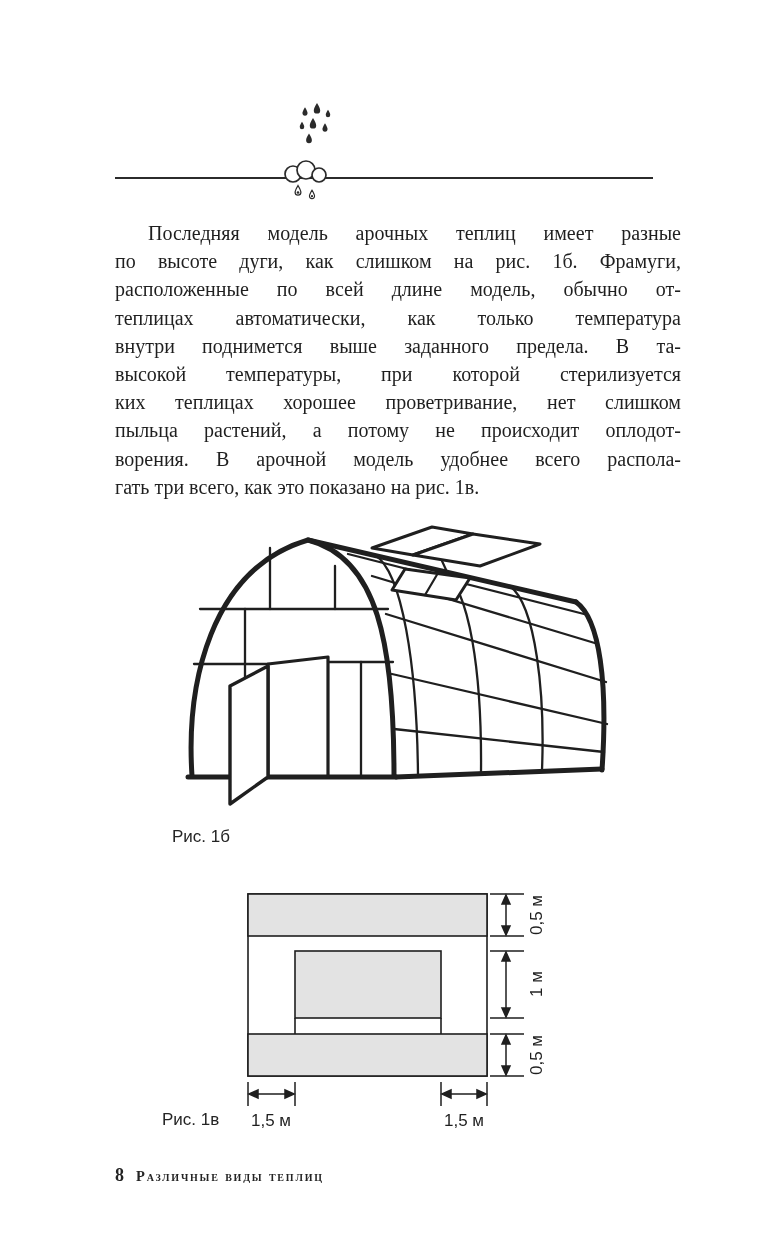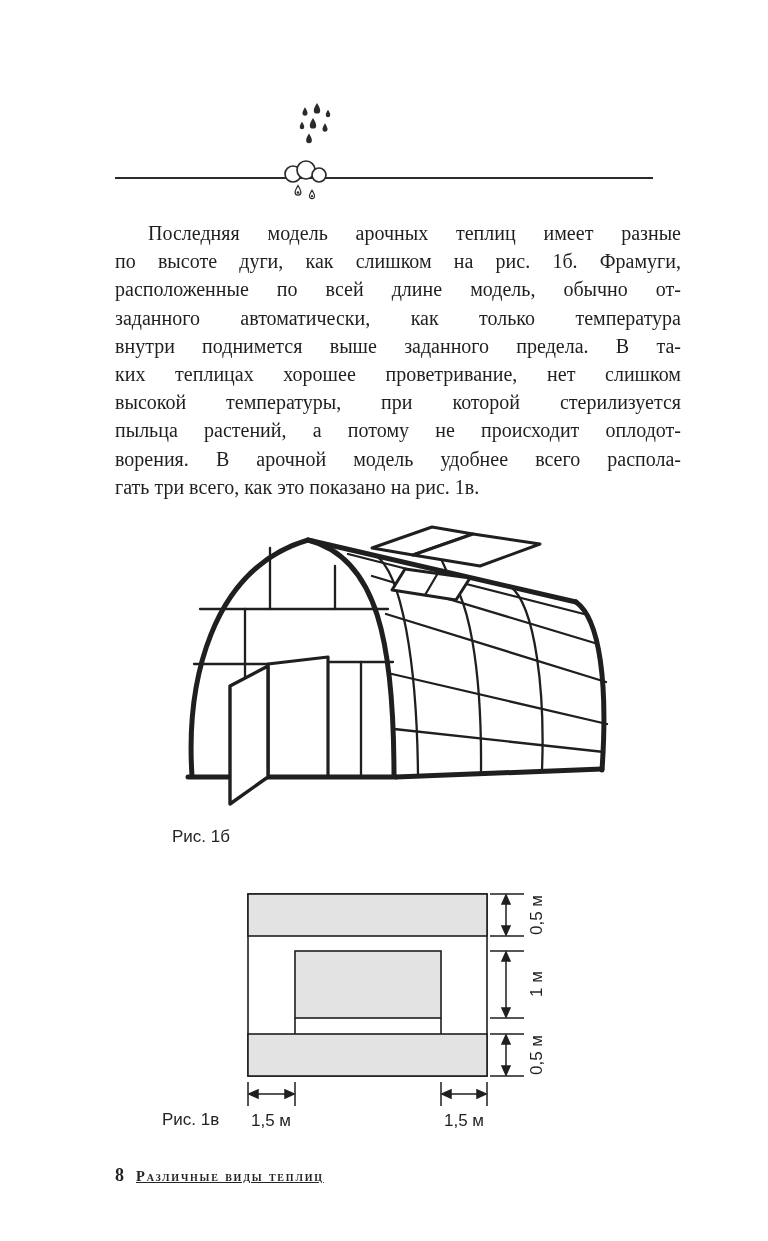--- a/index.html
+++ b/index.html
@@ -19,21 +19,21 @@
   
   .divider { left:115px; top:141px; width:538px; border-top:2.6px solid #2b2b2b; z-index:1; }
   .ornament { z-index:2; }
 
   
   .caption { font-family:"Liberation Sans", sans-serif; font-size:17px; color:#242424; }
 
   
   .footer { left:115px; top:1129px; color:#242424; }
   .footer .num { font-weight:bold; font-size:18px; }
-  .footer .title { font-weight:bold; font-variant:small-caps; font-size:14.5px; letter-spacing:1.8px; margin-left:12px;text-decoration:underline; }
+  .footer .title { font-weight:bold; font-variant:small-caps; font-size:14.5px; letter-spacing:1.8px; margin-left:12px; }
 
   svg text { font-family:"Liberation Sans", sans-serif; fill:#1f1f1f; }
 </style>
 </head>
 <body>
 
 <div class="page">
 
   <svg class="abs ornament" style="left:296px; top:66px;" width="44" height="46" viewBox="0 0 44 46">
     <defs>
@@ -63,24 +63,24 @@
       <use href="#drop" transform="translate(34,36) scale(0.8)"></use>
     </g>
     <circle cx="20" cy="33.5" r="1.3" fill="#2b2b2b"></circle>
     <circle cx="34" cy="37.2" r="1.1" fill="#2b2b2b"></circle>
   </svg>
 
   <div class="abs body-text">
     <div class="text-line first">Последняя модель арочных теплиц имеет разные</div>
     <div class="text-line">по высоте дуги, как слишком на рис. 1б. Фрамуги,</div>
     <div class="text-line">расположенные по всей длине модель, обычно от-</div>
-    <div class="text-line">заданного автоматически, как только температура</div>
+    <div class="text-line">теплицах автоматически, как только температура</div>
     <div class="text-line">внутри поднимется выше заданного предела. В та-</div>
+    <div class="text-line">высокой температуры, при которой стерилизуется</div>
     <div class="text-line">ких теплицах хорошее проветривание, нет слишком</div>
-    <div class="text-line">высокой температуры, при которой стерилизуется</div>
     <div class="text-line">пыльца растений, а потому не происходит оплодот-</div>
     <div class="text-line">ворения. В арочной модель удобнее всего распола-</div>
     <div class="text-line last">гать три всего, как это показано на рис. 1в.</div>
   </div>
 
   <svg class="abs" style="left:180px; top:478px;" width="430" height="300" viewBox="0 0 430 300">
     <g fill="none" stroke="#1f1f1f" stroke-linecap="round" stroke-linejoin="round">
 
       <g stroke-width="2.3">
         <path d="M 168 40 L 404 100"></path>

